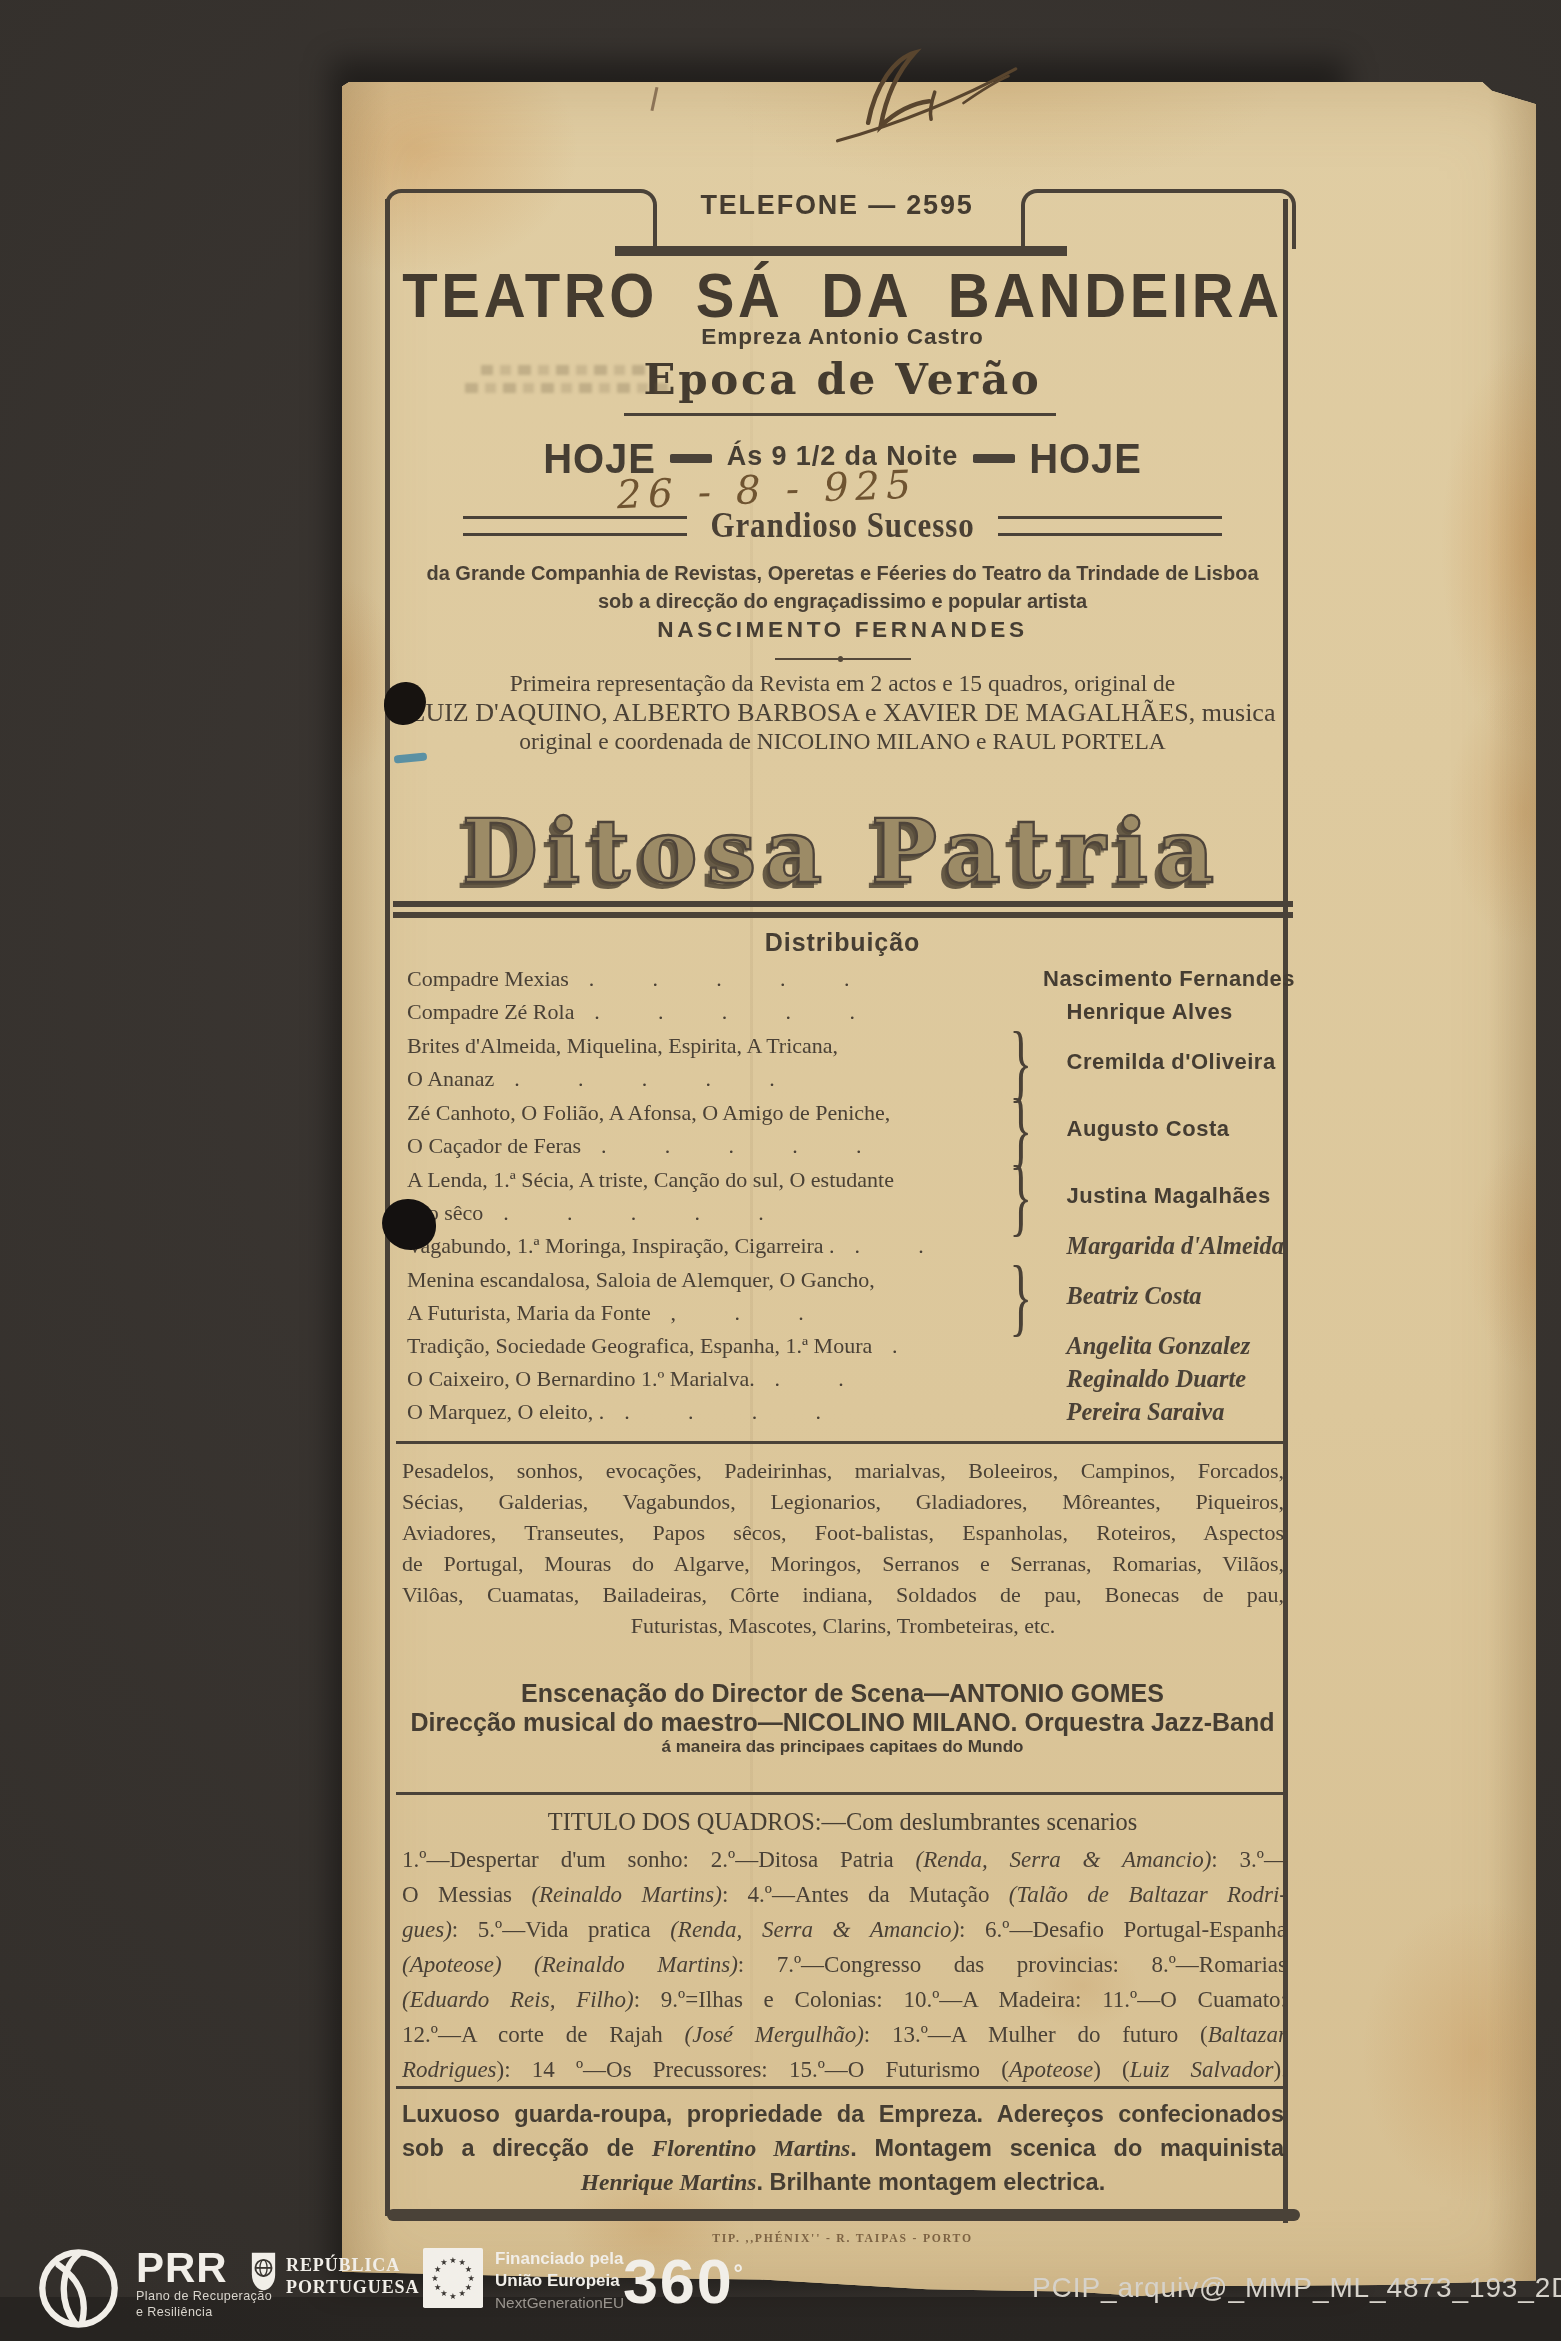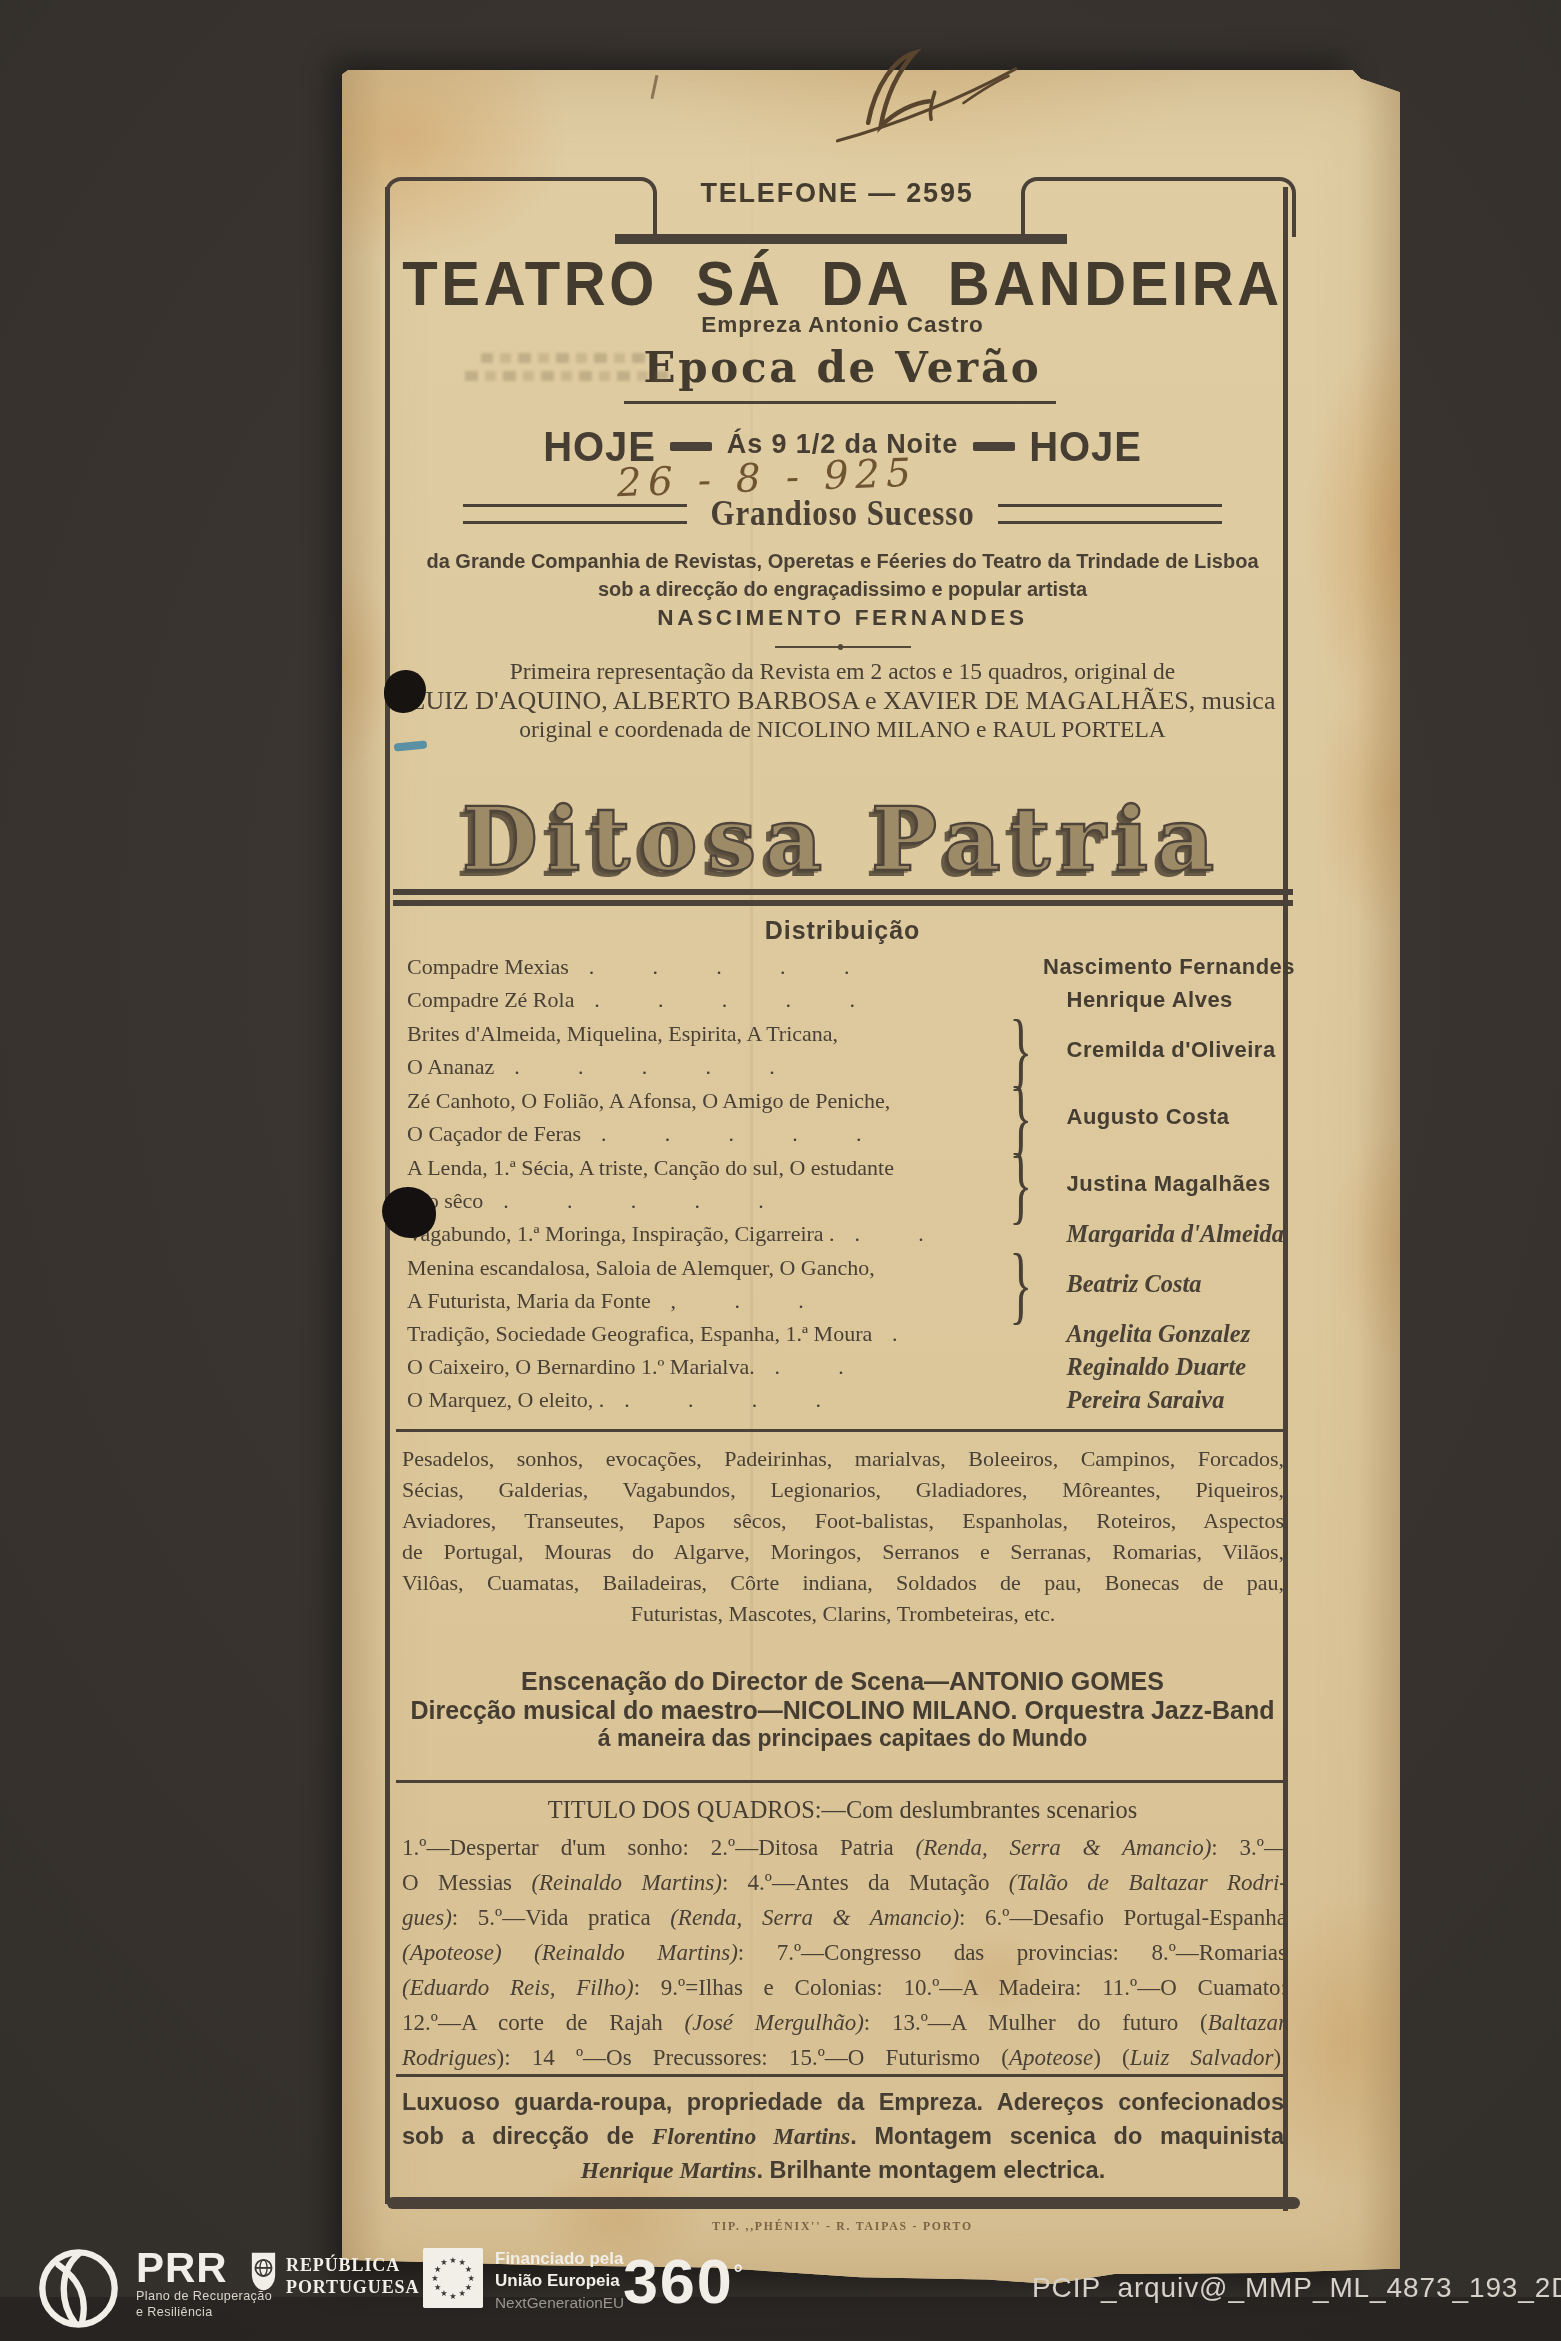--- a/index.html
+++ b/index.html
@@ -1,21 +1,21 @@
 <!DOCTYPE html>
 <html style="font-size:14.5px"><head>
 <meta charset="utf-8">
 <style>
   html,body{margin:0;padding:0;width:1561px;height:2342px;overflow:hidden;
     background:#393430;font-family:"Liberation Sans",sans-serif;}
   .stage{position:absolute;inset:0;
     background:radial-gradient(ellipse 1265px 1626px at 50% 40%, #3d3834 0%, #332f2b 100%);}
   .paper-shadow{position:absolute;left:331px;top:60px;width:1016px;height:2225px;
     background:rgba(0,0,0,.4);filter:blur(14.5px);border-radius:7.2px;}
-  .paper{position:absolute;left:342px;top:70px;width:1058px;height:2214px;
+  .paper{position:absolute;left:342px;top:82px;width:1194px;height:2214px;
     background-color:#dcc79c;
     background-image:
       radial-gradient(ellipse 235px 181px at 6% 3%, rgba(193,120,45,.30), transparent 70%),
       radial-gradient(ellipse 379px 145px at 55% 0%, rgba(200,150,80,.20), transparent 75%),
       radial-gradient(ellipse 136px 298px at 100% 21%, rgba(196,125,50,.33), transparent 70%),
       radial-gradient(ellipse 108px 190px at 99% 33%, rgba(190,125,55,.24), transparent 70%),
       radial-gradient(ellipse 81px 145px at 0% 27%, rgba(180,115,50,.20), transparent 70%),
       radial-gradient(ellipse 99px 172px at 100% 53%, rgba(185,120,55,.20), transparent 70%),
       radial-gradient(ellipse 163px 217px at 95% 89%, rgba(190,125,55,.26), transparent 70%),
       radial-gradient(ellipse 126px 81px at 26% 97%, rgba(185,120,50,.20), transparent 70%),
@@ -88,21 +88,21 @@
   .rule{position:absolute;left:54px;height:2.7px;background:#4a4238;}
   .r2{top:1359px;width:890px;}
   .r3{top:1710px;width:890px;}
   .r4{top:2004px;width:890px;}
   .ensemble{position:absolute;left:60px;top:1373px;width:882px;
     font:400 22px "Liberation Serif",serif;line-height:31px;color:#4a4136;}
   .ensemble .line{text-align:justify;text-align-last:justify;}
   .ensemble .line:last-child{text-align-last:center;}
   .staging{top:1597px;line-height:37px;color:#453d32;}
   .staging .line{font:700 25px "Liberation Sans",sans-serif;}
-  .staging .line:nth-child(3){font-size:23px;}
+  .staging .line:nth-child(3){font-size:17px;}
   .quadros-head{top:1726px;font:400 24.4px "Liberation Serif",serif;}
   .quadros{position:absolute;left:60px;top:1760px;width:885px;
     font:400 23px "Liberation Serif",serif;line-height:35px;color:#4a4136;}
   .quadros .line{text-align:justify;text-align-last:justify;}
   .wardrobe{position:absolute;left:60px;top:2015px;width:882px;
     font:700 23.5px "Liberation Sans",sans-serif;line-height:34px;color:#453d32;}
   .wardrobe .line{text-align:justify;text-align-last:justify;}
   .wardrobe .line:last-child{text-align-last:center;}
   .wardrobe i,.quadros i{font-family:"Liberation Serif",serif;font-style:italic;}
   .printer{top:2150px;font:700 11.7px "Liberation Serif",serif;letter-spacing:1.8px;color:#7c6243;}

